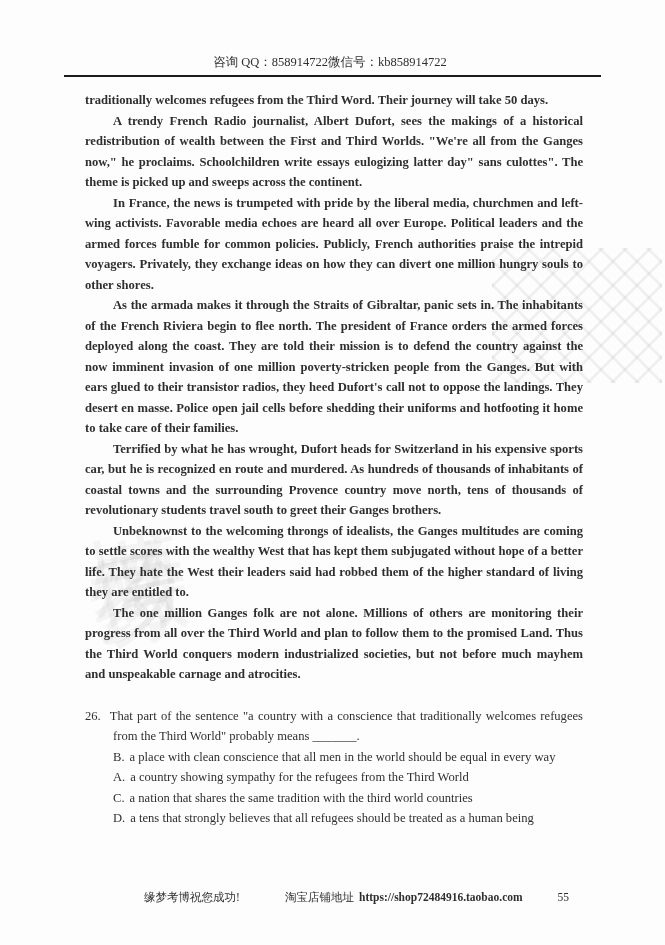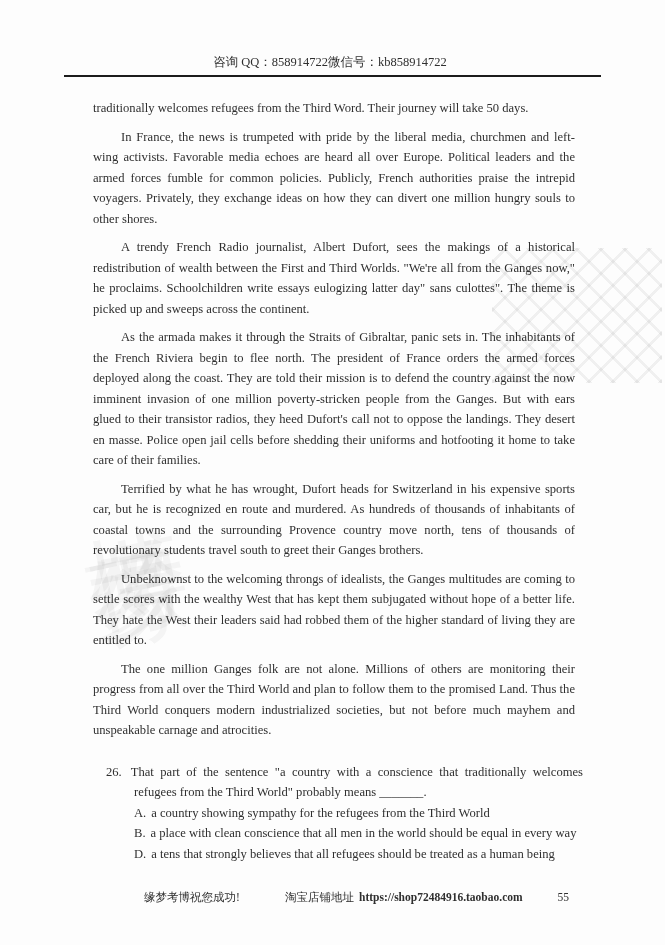--- a/index.html
+++ b/index.html
@@ -38,31 +38,31 @@
   .content {
     position: absolute;
     top: 90px;
     left: 85px;
     width: 498px;
     font-size: 12.6px;
     line-height: 20.5px;
     text-align: justify;
   }
   .content p {
-    margin: 8px;
+    margin: 0;
     text-indent: 28px;
+    font-weight: bold;
   }
   .content p.no-indent {
     text-indent: 0;
   }
 
   
   .question-block {
     margin-top: 21px;
-    margin-left: 21px;
   }
   .question-line {
     padding-left: 28px;
     text-indent: -28px;
     text-align: justify;
   }
   .q-num { margin-right: 9px; }
   .option {
     padding-left: 45px;
     text-indent: -17px;
@@ -119,36 +119,39 @@
   <div class="wm-lattice"></div>
   <div class="wm-calligraphy">缘梦考博</div>
 
   <div class="header">
     <span>咨询 QQ：858914722</span>
     <span>微信号：kb858914722</span>
   </div>
 
   <div class="content">
     <p class="no-indent">traditionally welcomes refugees from the Third Word. Their journey will take 50 days.</p>
+    <p>A trendy French Radio journalist, Albert Dufort, sees the makings of a historical redistribution of wealth between the First and Third Worlds. "We're all from the Ganges now," he proclaims. Schoolchildren write essays eulogizing latter day" sans culottes". The theme is picked up and sweeps across the continent.</p>
     <p>In France, the news is trumpeted with pride by the liberal media, churchmen and left-wing activists. Favorable media echoes are heard all over Europe. Political leaders and the armed forces fumble for common policies. Publicly, French authorities praise the intrepid voyagers. Privately, they exchange ideas on how they can divert one million hungry souls to other shores.</p>
-    <p>A trendy French Radio journalist, Albert Dufort, sees the makings of a historical redistribution of wealth between the First and Third Worlds. "We're all from the Ganges now," he proclaims. Schoolchildren write essays eulogizing latter day" sans culottes". The theme is picked up and sweeps across the continent.</p>
     <p>As the armada makes it through the Straits of Gibraltar, panic sets in. The inhabitants of the French Riviera begin to flee north. The president of France orders the armed forces deployed along the coast. They are told their mission is to defend the country against the now imminent invasion of one million poverty-stricken people from the Ganges. But with ears glued to their transistor radios, they heed Dufort's call not to oppose the landings. They desert en masse. Police open jail cells before shedding their uniforms and hotfooting it home to take care of their families.</p>
     <p>Terrified by what he has wrought, Dufort heads for Switzerland in his expensive sports car, but he is recognized en route and murdered. As hundreds of thousands of inhabitants of coastal towns and the surrounding Provence country move north, tens of thousands of revolutionary students travel south to greet their Ganges brothers.</p>
     <p>Unbeknownst to the welcoming throngs of idealists, the Ganges multitudes are coming to settle scores with the wealthy West that has kept them subjugated without hope of a better life. They hate the West their leaders said had robbed them of the higher standard of living they are entitled to.</p>
     <p>The one million Ganges folk are not alone. Millions of others are monitoring their progress from all over the Third World and plan to follow them to the promised Land. Thus the Third World conquers modern industrialized societies, but not before much mayhem and unspeakable carnage and atrocities.</p>
 
     <div class="question-block">
       <div class="question-line">
         <span class="q-num">26.</span><span>That part of the sentence "a country with a conscience that traditionally welcomes refugees from the Third World" probably means _______.</span>
       </div>
       <div class="option">
+        <span class="opt-label">B.</span><span>a place with clean conscience that all men in the world should be equal in every way</span>
+      </div>
+      <div class="option">
         <span class="opt-label">A.</span><span>a country showing sympathy for the refugees from the Third World</span>
       </div>
       <div class="option">
-        <span class="opt-label">B.</span><span>a place with clean conscience that all men in the world should be equal in every way</span>
+        <span class="opt-label">C.</span><span>a nation that shares the same tradition with the third world countries</span>
       </div>
       <div class="option">
         <span class="opt-label">D.</span><span>a tens that strongly believes that all refugees should be treated as a human being</span>
       </div>
     </div>
   </div>
 
   <div class="footer">
     <span class="slogan">缘梦考博祝您成功!</span>
     <span class="shop">

